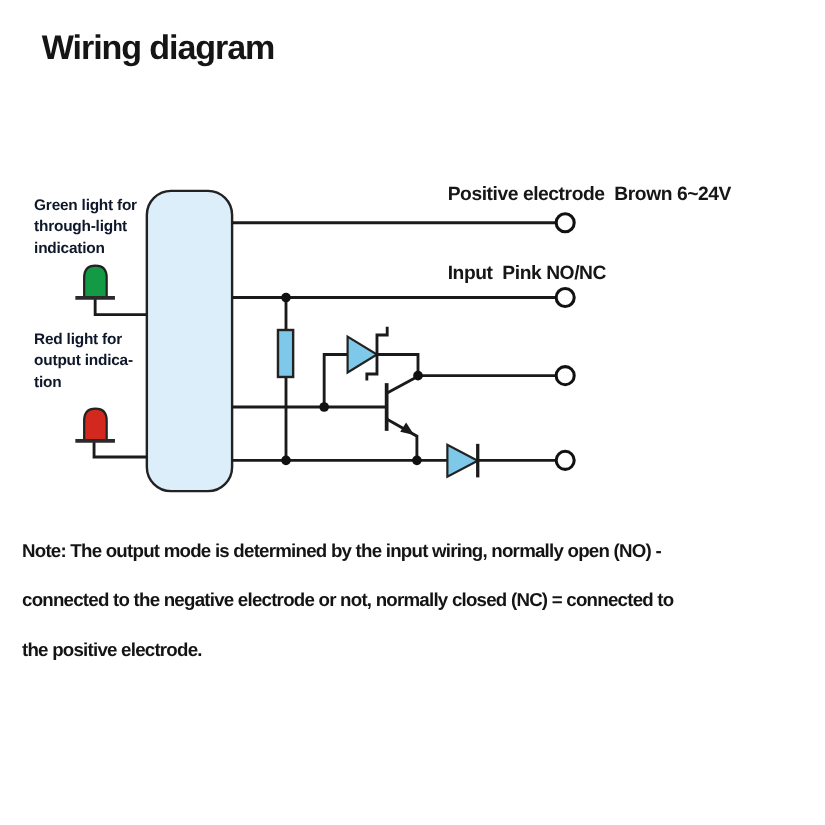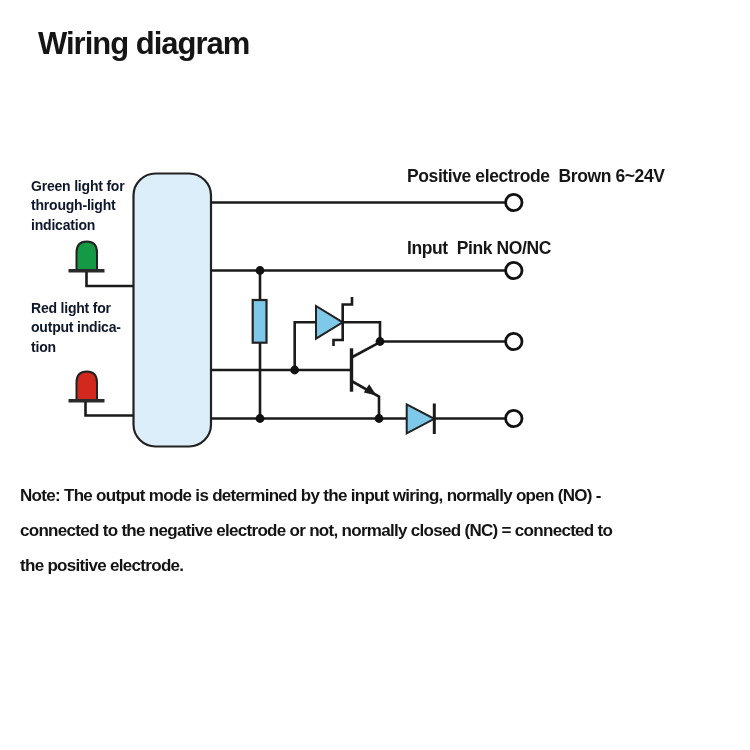--- a/index.html
+++ b/index.html
@@ -35,21 +35,21 @@
     font-size: 17.5px; font-weight: bold; letter-spacing: -0.4px;
     white-space: pre; color: #161616;
   }
   .wire-label.t0 { top: 166px; }
   .wire-label.t1 { top: 238px; }
   .wire-label.t2 { top: 300px; }
   .wire-label.t3 { top: 378px; }
   .note {
     left: 20px; top: 478px; width: 726px;
     font-size: 17px; font-weight: bold; letter-spacing: -0.7px;
-    line-height: 35px; white-space: pre-line; color: #141414;
+    line-height: 45px; white-space: pre-line; color: #141414;
   }
   svg.diagram { position: absolute; left: 0; top: 0; }
 </style>
 </head>
 <body>
 
 <div class="canvas">
 
   <div class="abs title">Wiring diagram</div>
 

